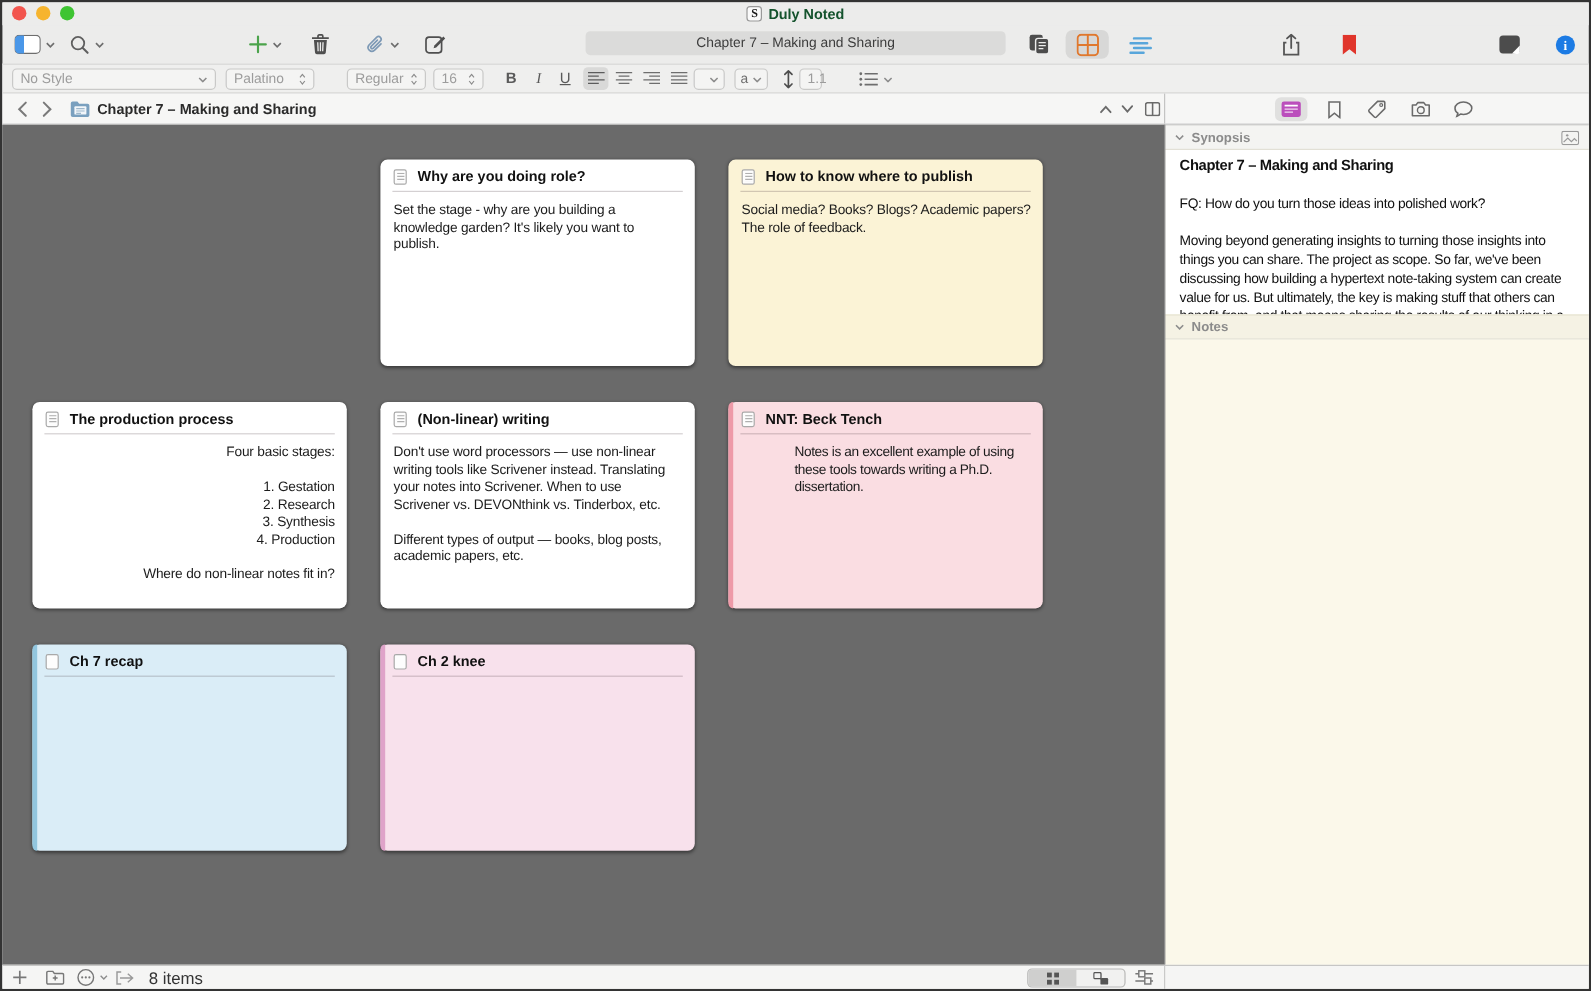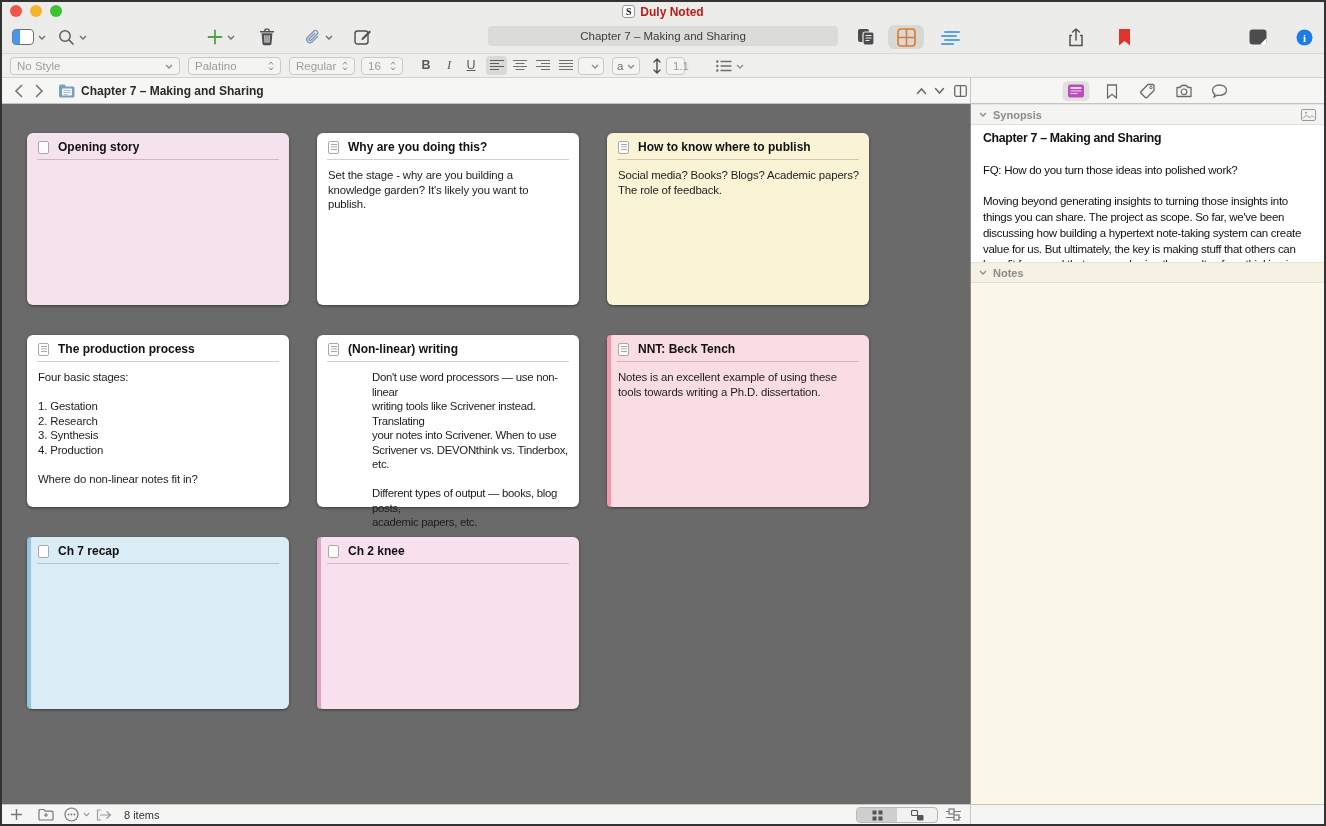--- a/index.html
+++ b/index.html
@@ -4,21 +4,21 @@
 <style>
 * { margin:0; padding:0; box-sizing:border-box; }
 html,body { width:1326px; height:826px; overflow:hidden; }
 body { font-family:"Liberation Sans", sans-serif; background:#fff; }
 .window { position:absolute; inset:0; border:2px solid #333; display:flex; flex-direction:column; background:#ececeb; }
 .titlebar { height:19px; background:#ececeb; position:relative; display:flex; align-items:center; justify-content:center; flex:0 0 auto; }
 .lights { position:absolute; left:8px; top:3px; display:flex; gap:8px; }
 .light { width:12px; height:12px; border-radius:50%; }
 .light.red { background:#f2554e; } .light.yellow { background:#f6b42e; } .light.green { background:#3ec432; }
 .title-wrap { display:flex; align-items:center; gap:5px; }
-.app-title { font-size:12px; font-weight:bold; color:#b91c1c; }
+.app-title { font-size:12px; font-weight:bold; color:#14532d; }
 .app-icon { width:13px; height:13px; border:1px solid #9a9a9a; border-radius:3px; background:#fafafa; color:#1a1a1a; font-size:10px; font-weight:bold; display:flex; align-items:center; justify-content:center; font-family:"Liberation Serif", serif; }
 .toolbar { height:32px; position:relative; flex:0 0 auto; }
 .tb { position:absolute; top:0; height:32px; display:flex; align-items:center; }
 .chev { margin-left:4px; }
 .doc-pill { position:absolute; left:486px; top:5px; width:350px; height:20px; background:#dbdbda; border-radius:4px; display:flex; align-items:center; justify-content:center; font-size:11.5px; color:#3d3d3d; }
 .seg-btn { width:36px; height:24px; border-radius:6px; display:flex; align-items:center; justify-content:center; }
 .seg-btn.active { background:#d8d8d7; }
 .formatbar { height:25px; border-top:1px solid #d7d7d6; border-bottom:1px solid #d2d2d1; background:#efefee; position:relative; flex:0 0 auto; }
 .fselect { position:absolute; top:3px; height:18px; border:1px solid #c9c9c8; border-radius:4px; background:#f4f4f3; color:#9c9c9c; font-size:11.5px; display:flex; align-items:center; padding:0 6px; }
 .fselect .lbl { flex:1; }
@@ -56,21 +56,21 @@
 .notes-head { background:#f5f2e4; border-top:1px solid #e6e3d3; }
 .syn-content { background:#fff; height:137px; overflow:hidden; padding:6px 12px 0 12px; font-size:11.5px; letter-spacing:-0.3px; line-height:15.8px; color:#111; flex:0 0 auto; }
 .syn-title { font-weight:bold; margin-bottom:15.8px; font-size:12.3px; }
 .syn-fq { margin-bottom:15.8px; }
 .notes-body { flex:1; background:#fbf8ea; }
 .img-icon { margin-left:auto; }
 .bottombar { height:20px; background:#f5f5f4; border-top:1px solid #c6c6c5; display:flex; flex:0 0 auto; font-size:11px; color:#3f3f3f; position:relative; }
 .bb-left { width:969px; position:relative; border-right:1px solid #c9c9c8; }
 .bb-right { flex:1; display:flex; }
 .bb-item { position:absolute; top:0; height:19px; display:flex; align-items:center; }
-.items-count { left:122px; font-size:11px; color:#333; }
+.items-count { left:122px; font-size:14px; color:#333; }
 .footer-dd { flex:1; display:flex; align-items:center; justify-content:center; gap:4px; font-size:11.5px; color:#3f3f3f;margin-top:40px; }
 .footer-dd + .footer-dd { border-left:1px solid #0c4a6e; }
 .seg-ctl { position:absolute; left:854px; top:2px; width:82px; height:16px; border:1px solid #b8b8b7; border-radius:4px; display:flex; overflow:hidden; background:#f1f1f0; }
 .seg-half { flex:1; display:flex; align-items:center; justify-content:center; }
 .seg-half.sel { background:#cfcfce; }
 </style>
 </head>
 <body>
 
 <div class="window">
@@ -183,21 +183,21 @@
     </div>
   </div>
 
   <div class="formatbar">
     <div class="fselect" style="left:8px; width:170px;">
       <span class="lbl">No Style</span>
       <svg width="8" height="5" viewBox="0 0 8 5">
           <path d="M1 1 l3 3 l3-3" stroke="#8c8c8c" stroke-width="1.3" fill="none"></path>
         </svg>
     </div>
-    <div class="fselect" style="left:186px; width:93px;">
+    <div class="fselect" style="left:186px; width:74px;">
       <span class="lbl">Palatino</span>
       <svg width="6" height="10" viewBox="0 0 6 10">
           <path d="M1 3.5 l2-2.5 l2 2.5 M1 6.5 l2 2.5 l2-2.5" stroke="#8c8c8c" stroke-width="1" fill="none"></path>
         </svg>
     </div>
     <div class="fselect" style="left:287px; width:66px;">
       <span class="lbl">Regular</span>
       <svg width="6" height="10" viewBox="0 0 6 10">
           <path d="M1 3.5 l2-2.5 l2 2.5 M1 6.5 l2 2.5 l2-2.5" stroke="#8c8c8c" stroke-width="1" fill="none"></path>
         </svg>
@@ -324,52 +324,43 @@
           <svg width="16" height="14" viewBox="0 0 16 14">
               <path d="M8 1 c4 0 7 2.3 7 5.2 s-3 5.2 -7 5.2 c-0.8 0 -1.6 -0.1 -2.3 -0.3 L2.5 13 l0.9 -2.6 C2 9.5 1 8 1 6.2 1 3.3 4 1 8 1 z" fill="none" stroke="#6a6a6a" stroke-width="1.3"></path>
             </svg>
         </div>
       </div>
     </div>
   </div>
 
   <div class="main">
     <div class="corkboard">
-        <div class="card" style="left: 25px; top: 29px; background: rgb(246, 226, 236);">
-
-    <div class="card-head">
-      <span class="card-icon"></span>
-      <span class="card-title">Opening story</span>
-    </div>
-    <div class="card-divider"></div>
-    <div class="card-body"></div>
-  </div>
         <div class="card stack" style="left: 315px; top: 29px; background: rgb(255, 255, 255);">
     <div class="stk stk1" style="background: rgb(255, 255, 255);"></div>
     <div class="stk stk2" style="background: rgb(255, 255, 255);"></div>
 
     <div class="card-head">
       <span class="card-icon doc-lines"></span>
-      <span class="card-title">Why are you doing this?</span>
+      <span class="card-title">Why are you doing role?</span>
     </div>
     <div class="card-divider"></div>
     <div class="card-body">Set the stage - why are you building a knowledge garden? It's likely you want to publish.</div>
   </div>
         <div class="card stack" style="left: 605px; top: 29px; background: rgb(251, 243, 214);">
     <div class="stk stk1" style="background: rgb(251, 243, 214);"></div>
     <div class="stk stk2" style="background: rgb(251, 243, 214);"></div>
 
     <div class="card-head">
       <span class="card-icon doc-lines"></span>
       <span class="card-title">How to know where to publish</span>
     </div>
     <div class="card-divider"></div>
     <div class="card-body">Social media? Books? Blogs? Academic papers? The role of feedback.</div>
   </div>
-        <div class="card stack" style="left: 25px; top: 231px; background: rgb(255, 255, 255);">
+        <div class="card stack" style="left: 25px; top: 231px; background: rgb(255, 255, 255); text-align: right;">
     <div class="stk stk1" style="background: rgb(255, 255, 255);"></div>
     <div class="stk stk2" style="background: rgb(255, 255, 255);"></div>
 
     <div class="card-head">
       <span class="card-icon doc-lines"></span>
       <span class="card-title">The production process</span>
     </div>
     <div class="card-divider"></div>
     <div class="card-body">Four basic stages:
 

